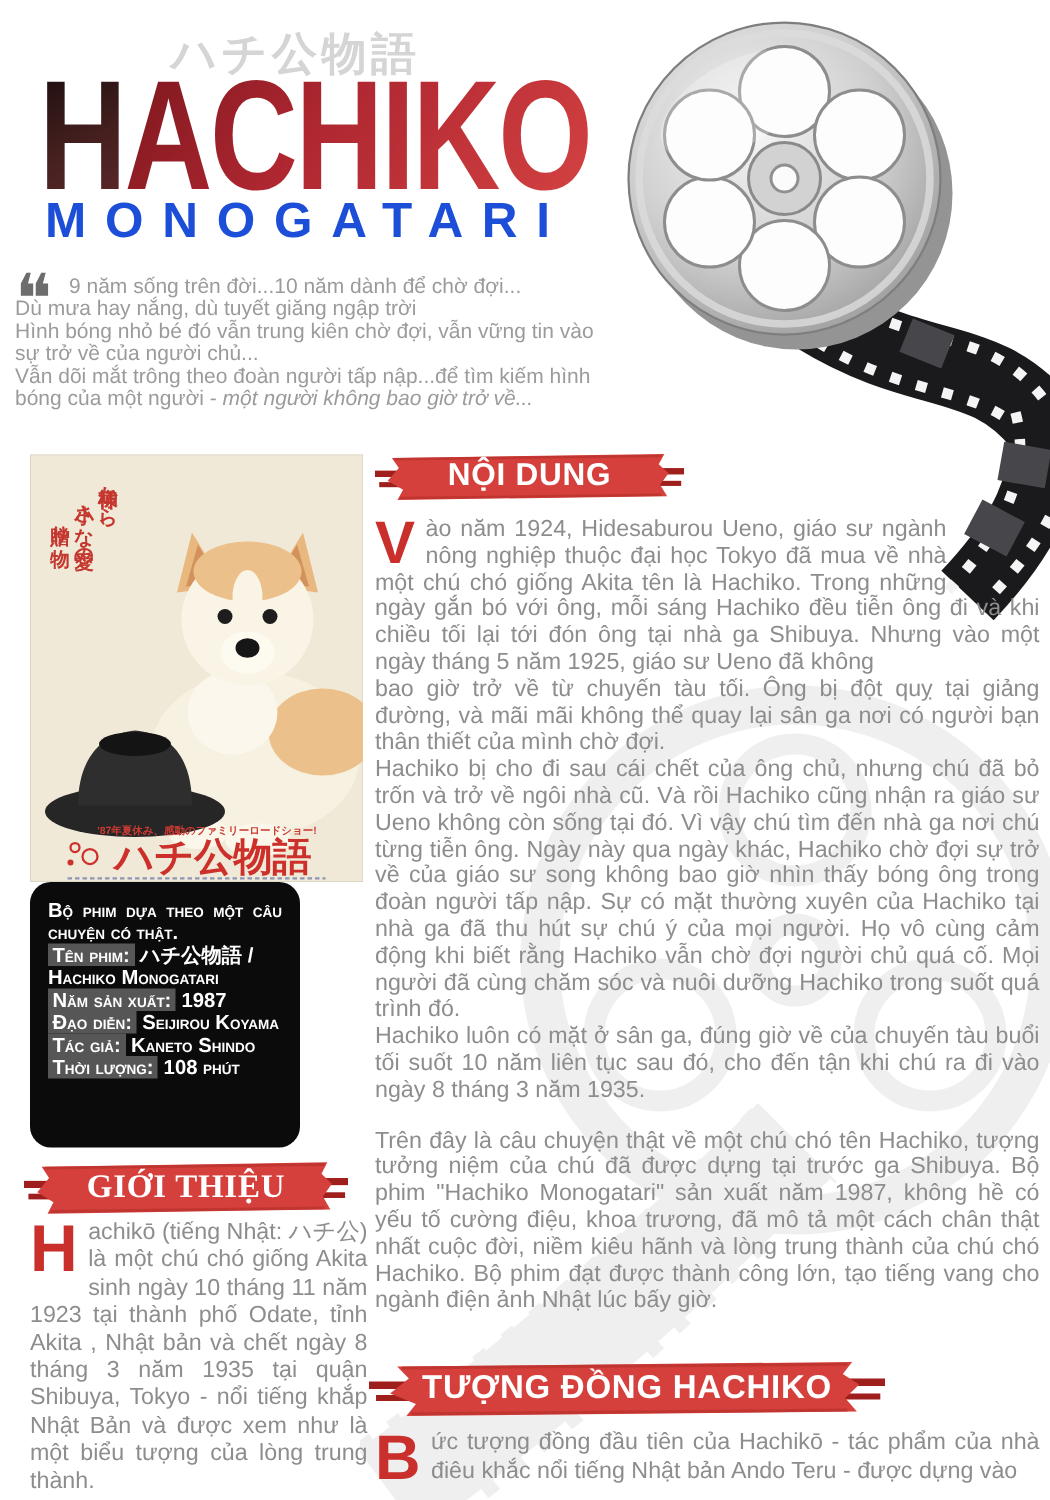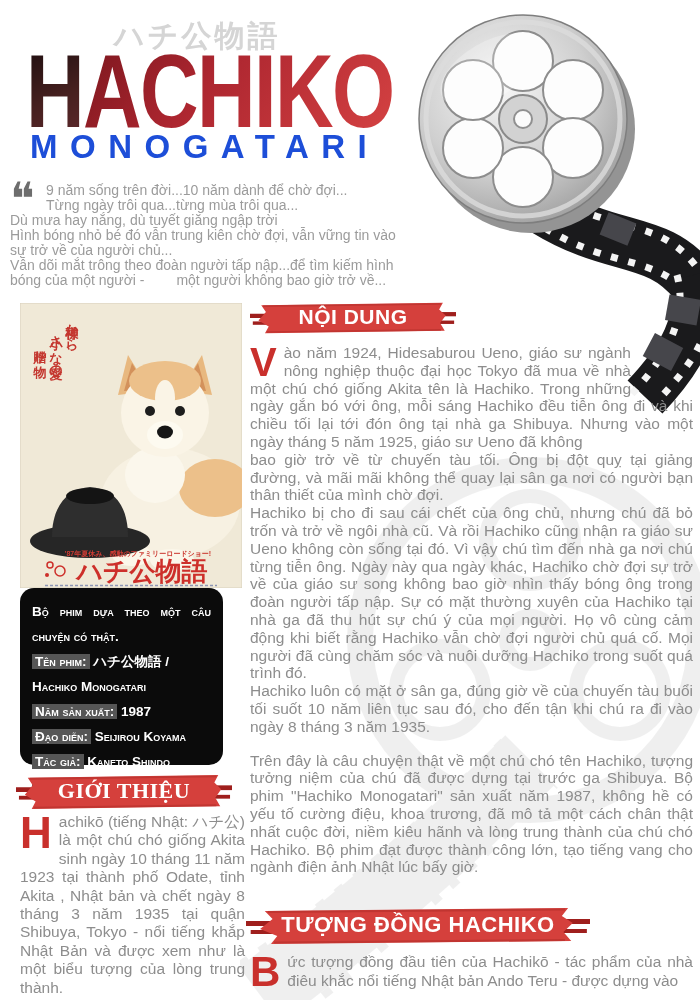--- a/index.html
+++ b/index.html
@@ -18,40 +18,40 @@
                   -webkit-background-clip:text;background-clip:text;color:transparent;
                   -webkit-text-fill-color:transparent;}
   #subtitle{position:absolute;left:30px;top:128px;font-size:33px;font-weight:bold;
             letter-spacing:12.5px;color:#1d4ed8;white-space:nowrap;z-index:2;}
   
   #quote{position:absolute;left:10px;top:183px;width:394px;font-size:14px;line-height:15px;
          color:#9b9b9b;z-index:2;}
   #quote .qmark{position:absolute;left:0;top:-4px;font-size:46px;line-height:40px;color:#6d6d6d;}
   #quote .ql{white-space:normal;}
   #quote .qi{margin-left:36px;}
-  #quote .qit{margin-left:28px;}
+  #quote .qit{font-style:italic;}
   
   .banner{position:absolute;z-index:3;}
   .banner svg{position:absolute;left:0;top:0;width:100%;height:100%;}
   .banner .banner-label{position:absolute;inset:0;display:flex;align-items:center;
         justify-content:center;color:#fff;font-weight:bold;letter-spacing:0.5px;
         padding-bottom:2px;white-space:nowrap;}
   
   .bodytxt{position:absolute;text-align:justify;color:#8d8d8d;z-index:2;}
   .dropcap{float:left;font-weight:bold;color:#c9302c;padding-right:7px;}
   .dc-v{font-size:40px;line-height:32px;margin-top:2px;}
   .dc-h{font-size:44px;line-height:35px;margin-top:2px;}
   .dc-b{font-size:42px;line-height:33px;margin-top:2px;}
   .strip-spacer{float:right;width:62px;height:53px;}
   .para{margin:0;}
   .para-gap{margin-top:16px;}
   
-  #infobox{position:absolute;left:20px;top:588px;width:203px;height:177px;background:#0b0b0b;
+  #infobox{position:absolute;left:20px;top:588px;width:180px;height:177px;background:#0b0b0b;
            border-radius:14px;padding:11px 12px;box-sizing:border-box;color:#fff;
-           font-size:13.5px;font-weight:bold;line-height:25px;
+           font-size:13.5px;font-weight:bold;line-height:15px;
            font-variant:small-caps;z-index:3;}
   #infobox .ib-intro{text-align:justify;}
   #infobox .ib-label{background:#565656;padding:0 3px;}
   
   #banner-noidung{left:250px;top:301px;width:206px;height:34px;}
   #banner-noidung .banner-label{font-size:21px;}
   #banner-gioithieu{left:16px;top:773px;width:216px;height:38px;}
   #banner-gioithieu .banner-label{font-size:22px;font-family:Liberation Serif, serif;}
   #banner-tuongdong{left:246px;top:906px;width:344px;height:40px;}
   #banner-tuongdong .banner-label{font-size:22px;}
@@ -115,21 +115,20 @@
     <ellipse cx="95" cy="65" rx="55" ry="28" fill="#ffffff" opacity="0.25" transform="rotate(-30 95 65)"></ellipse>
   </svg>
 
   <div id="jp-title">ハチ公物語</div>
   <div id="main-title"><span class="t1">H</span><span class="t2">ACHIKO</span></div>
   <div id="subtitle">MONOGATARI</div>
 
   <div id="quote">
     <span class="qmark">❝</span>
     <div class="ql qi">9 năm sống trên đời...10 năm dành để chờ đợi...</div>
-    <div class="ql qi">Từng ngày trôi qua...từng mùa trôi qua...</div>
     <div class="ql">Dù mưa hay nắng, dù tuyết giăng ngập trời</div>
     <div class="ql">Hình bóng nhỏ bé đó vẫn trung kiên chờ đợi, vẫn vững tin vào sự trở về của người chủ...</div>
     <div class="ql"><span>Vẫn dõi mắt trông theo đoàn người tấp nập...để tìm kiếm hình bóng của một người - </span><span class="qit">một người không bao giờ trở về...</span></div>
   </div>
 
   <svg id="poster" viewBox="0 0 222 285">
     <rect x="0" y="0" width="222" height="285" fill="#f0e9d7" stroke="#d8d0bd" stroke-width="1"></rect>
     <text class="vtext" x="52" y="12" font-size="13" font-weight="bold" fill="#c4372f">神様から、</text>
     <text class="vtext" x="36" y="24" font-size="13" font-weight="bold" fill="#c4372f">小さな愛の</text>
     <text class="vtext" x="20" y="38" font-size="13" font-weight="bold" fill="#c4372f">贈り物。</text>

